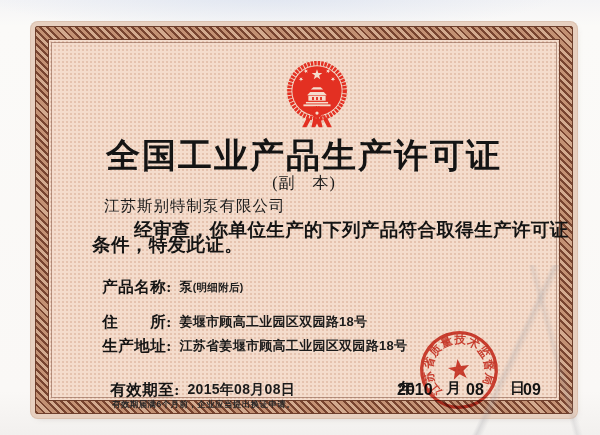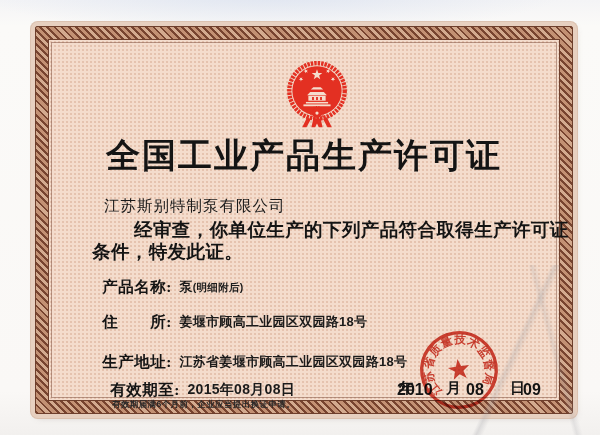--- a/index.html
+++ b/index.html
@@ -64,36 +64,36 @@
     font-family:"Liberation Serif","DejaVu Serif",serif;
     font-size:15.5px;letter-spacing:1px;color:#1b1b1b;font-weight:500;
   }
   .stmt{
     position:absolute;
     font-family:"Liberation Serif","DejaVu Serif",serif;
     font-weight:bold;font-size:18.5px;letter-spacing:.4px;color:#141414;
     white-space:nowrap;
   }
   .stmt1{left:85px;top:177px;}
-  .stmt2{left:43px;top:199px;}
+  .stmt2{left:43px;top:192px;}
   .frow{position:absolute;left:50px;white-space:nowrap;text-align:center;}
   .flabel{
     font-family:"Liberation Serif","DejaVu Serif",serif;
     font-weight:bold;font-size:15.5px;color:#141414;letter-spacing:.5px;
     display:inline-block;width:76px;
   }
   .fvalue{
     font-weight:bold;color:#1b1b1b;font-size:13px;letter-spacing:.3px;
     vertical-align:1px;
   }
   .fvalue.small-note{font-size:10.5px;}
   .fvalue.mono-ish{font-size:14px;}
   .row-product{top:237px;}
   .row-residence{top:272px;}
-  .row-prodaddr{top:312px;}
+  .row-prodaddr{top:296px;}
   .row-certno{top:318px;}
   .row-valid{top:340px;margin-left:8px;}
   .date-part{position:absolute;font-weight:bold;color:#141414;white-space:nowrap;}
   .date-num{font-size:16px;top:341px;margin-left:40px;}
   .date-unit{
     font-family:"Liberation Serif","DejaVu Serif",serif;
     font-size:15px;top:339px;
   }
   .footnote{
     position:absolute;left:63px;top:359px;
@@ -141,20 +141,21 @@
           <rect x="42" y="60" width="3" height="5"></rect>
           <rect x="48.5" y="60" width="3" height="5"></rect>
           <rect x="55" y="60" width="3" height="5"></rect>
         </g>
         <circle cx="50" cy="86" r="8" fill="#e33022"></circle>
         <circle cx="50" cy="86" r="10" fill="none" stroke="#e33022" stroke-width="3" stroke-dasharray="2 2"></circle>
         <circle cx="50" cy="86" r="2.6" fill="#f5ddcd"></circle>
       </svg>
 
       <div class="title">全国工业产品生产许可证</div>
+      <div class="subtitle">(副　本)</div>
       <div class="company">江苏斯别特制泵有限公司</div>
       <div class="stmt stmt1">经审查，你单位生产的下列产品符合取得生产许可证</div>
       <div class="stmt stmt2">条件，特发此证。</div>
 
       <div class="frow row-product">
         <span class="flabel">产品名称:</span>
         <span class="fvalue">泵</span><span class="fvalue small-note">(明细附后)</span>
       </div>
 
       <div class="frow row-residence">

